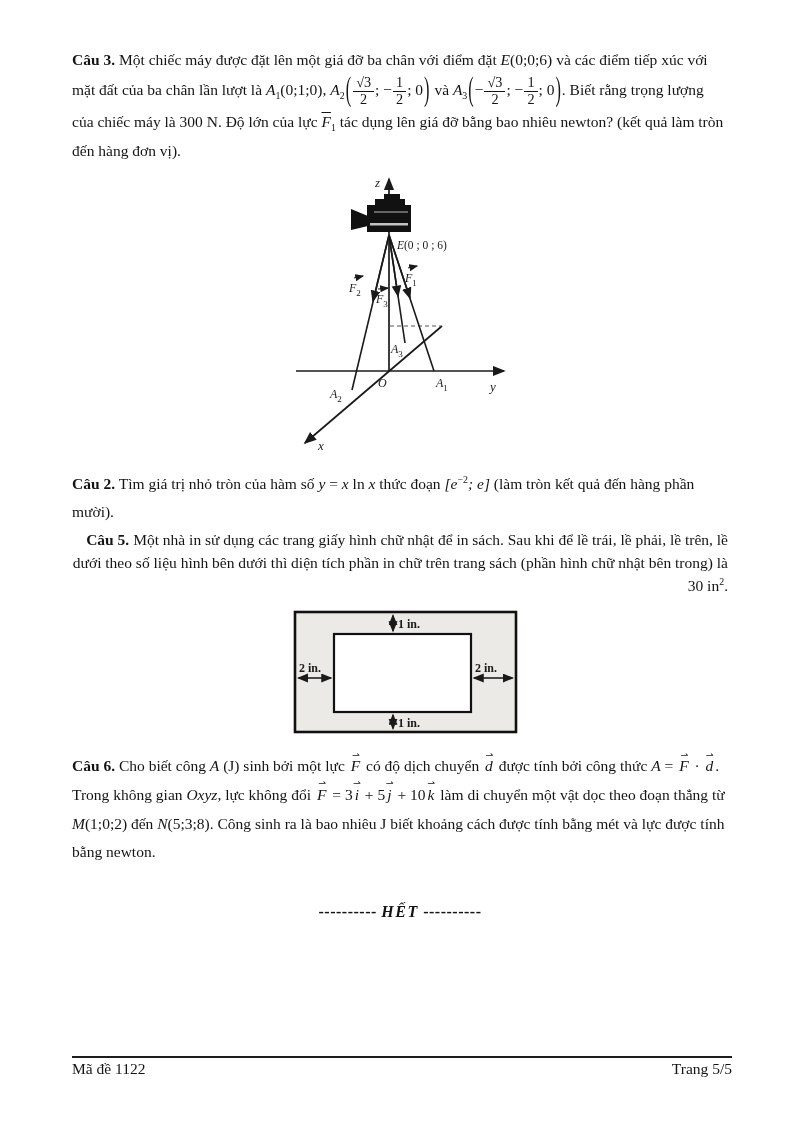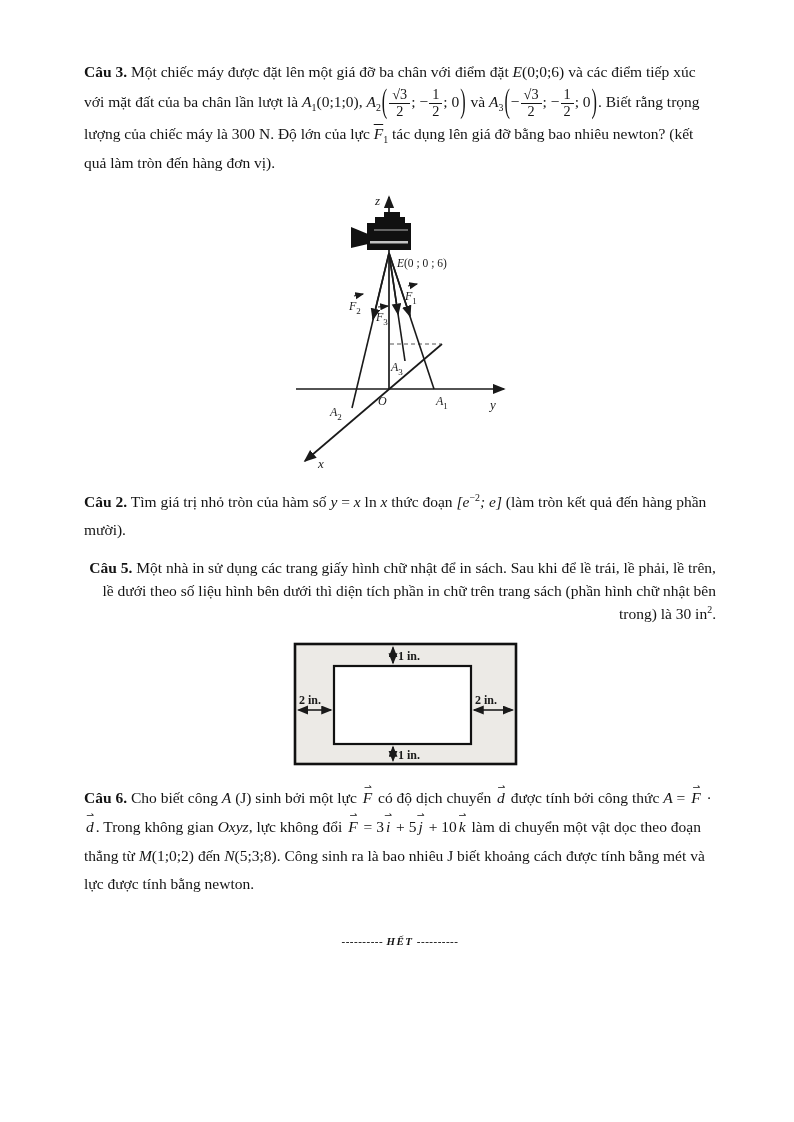--- a/index.html
+++ b/index.html
@@ -2,42 +2,42 @@
 <html><head>
 <meta charset="utf-8">
 <style>
   html,body{margin:0;padding:0;background:#888;}
   .page{
     position:relative;width:794px;height:1122px;margin:0 auto;background:#ffffff;
     font-family:"Liberation Serif","DejaVu Serif",serif;font-size:15.5px;color:#141414;
     overflow:hidden;
   }
   .content{position:absolute;left:72px;right:66px;top:46px;}
-  .para{margin:12px;line-height:1.5;text-align:left;}
+  .para{margin:0;line-height:1.5;text-align:left;}
   .para.loose{line-height:1.85;}
   .para.q4{line-height:1.8;margin-top:4px;}
   .para.q5{margin-top:2px;text-align:right;}
   .qlabel{font-weight:bold;}
   .mi{font-style:italic;}
   sub{font-size:0.64em;}
   sup{font-size:0.64em;}
   .frac{display:inline-flex;flex-direction:column;align-items:center;line-height:1.12;
         font-size:0.92em;vertical-align:middle;padding:0 1px;}
   .frac .num{border-bottom:1.2px solid #141414;padding:0 3px;}
   .frac .den{padding:0 3px;}
   .bigp{display:inline-block;transform:scaleY(2.1);transform-origin:50% 52%;
         font-size:1.05em;padding:0 1px;}
   .obar{font-style:italic;text-decoration:overline;}
   .vec{position:relative;font-style:italic;display:inline-block;padding:0 2px;}
   .vec::before{content:"⇀";position:absolute;left:55%;top:-0.70em;transform:translateX(-50%);
         font-size:0.6em;font-style:normal;font-family:"DejaVu Sans",sans-serif;color:#141414;}
   .figwrap3{margin:6px 0 4px 206px;}
   .figwrap5{margin:8px 0 8px 214px;}
   svg text{fill:#1a1a1a;font-family:"Liberation Serif","DejaVu Serif",serif;}
-  .endline{text-align:center;margin-top:36px;font-size:11px;letter-spacing:0.5px;}
+  .endline{text-align:center;margin-top:36px;font-size:16px;letter-spacing:0.5px;}
   .endline .het{font-weight:bold;font-style:italic;letter-spacing:1.5px;}
   .endline .dash{font-weight:bold;}
   .footer{position:absolute;left:72px;right:62px;top:1056px;border-top:2px solid #1d1d1d;
         display:flex;justify-content:space-between;padding-top:2px;font-size:15.5px;}
 </style>
 </head>
 <body>
 
 <div class="page">
   <div class="content">
@@ -129,13 +129,17 @@
       </svg>
     </div>
 
 
     <p class="para loose" style="margin-top:6px"><b class="qlabel">Câu 6.</b><span> Cho biết công </span><i class="mi">A</i><span> (J) sinh bởi một lực </span><span class="vec">F</span><span> có độ dịch chuyển </span><span class="vec">d</span><span> được tính bởi công thức </span><i class="mi">A</i><span> = </span><span class="vec">F</span><span> · </span><span class="vec">d</span><span>. </span><span>Trong không gian </span><i class="mi">Oxyz</i><span>, lực không đổi </span><span class="vec">F</span><span> = 3</span><span class="vec">i</span><span> + 5</span><span class="vec">j</span><span> + 10</span><span class="vec">k</span><span> làm di chuyển một vật dọc theo đoạn thẳng từ </span><i class="mi">M</i><span>(1;0;2)</span><span> đến </span><i class="mi">N</i><span>(5;3;8)</span><span>. Công sinh ra là bao nhiêu J biết khoảng cách được tính bằng mét và lực được tính bằng newton.</span></p>
 
     <div class="endline"><span class="dash">----------</span> <span class="het">HẾT</span> <span class="dash">----------</span></div>
 
   </div>
 
+  <div class="footer">
+    <span>Mã đề 1122</span>
+    <span>Trang 5/5</span>
+  </div>
 </div>
 
 </body></html>

